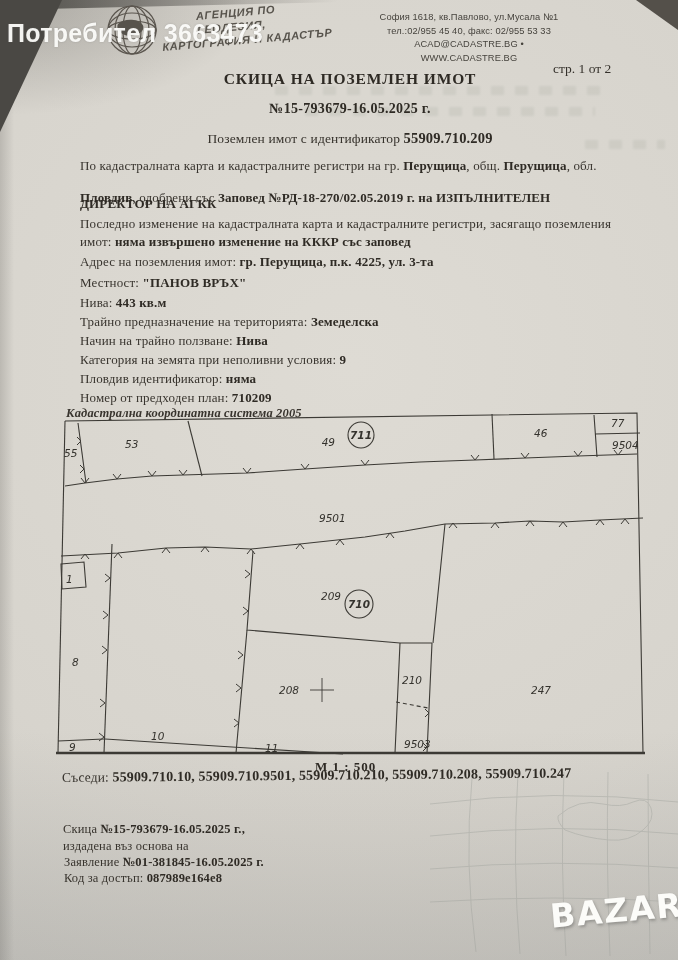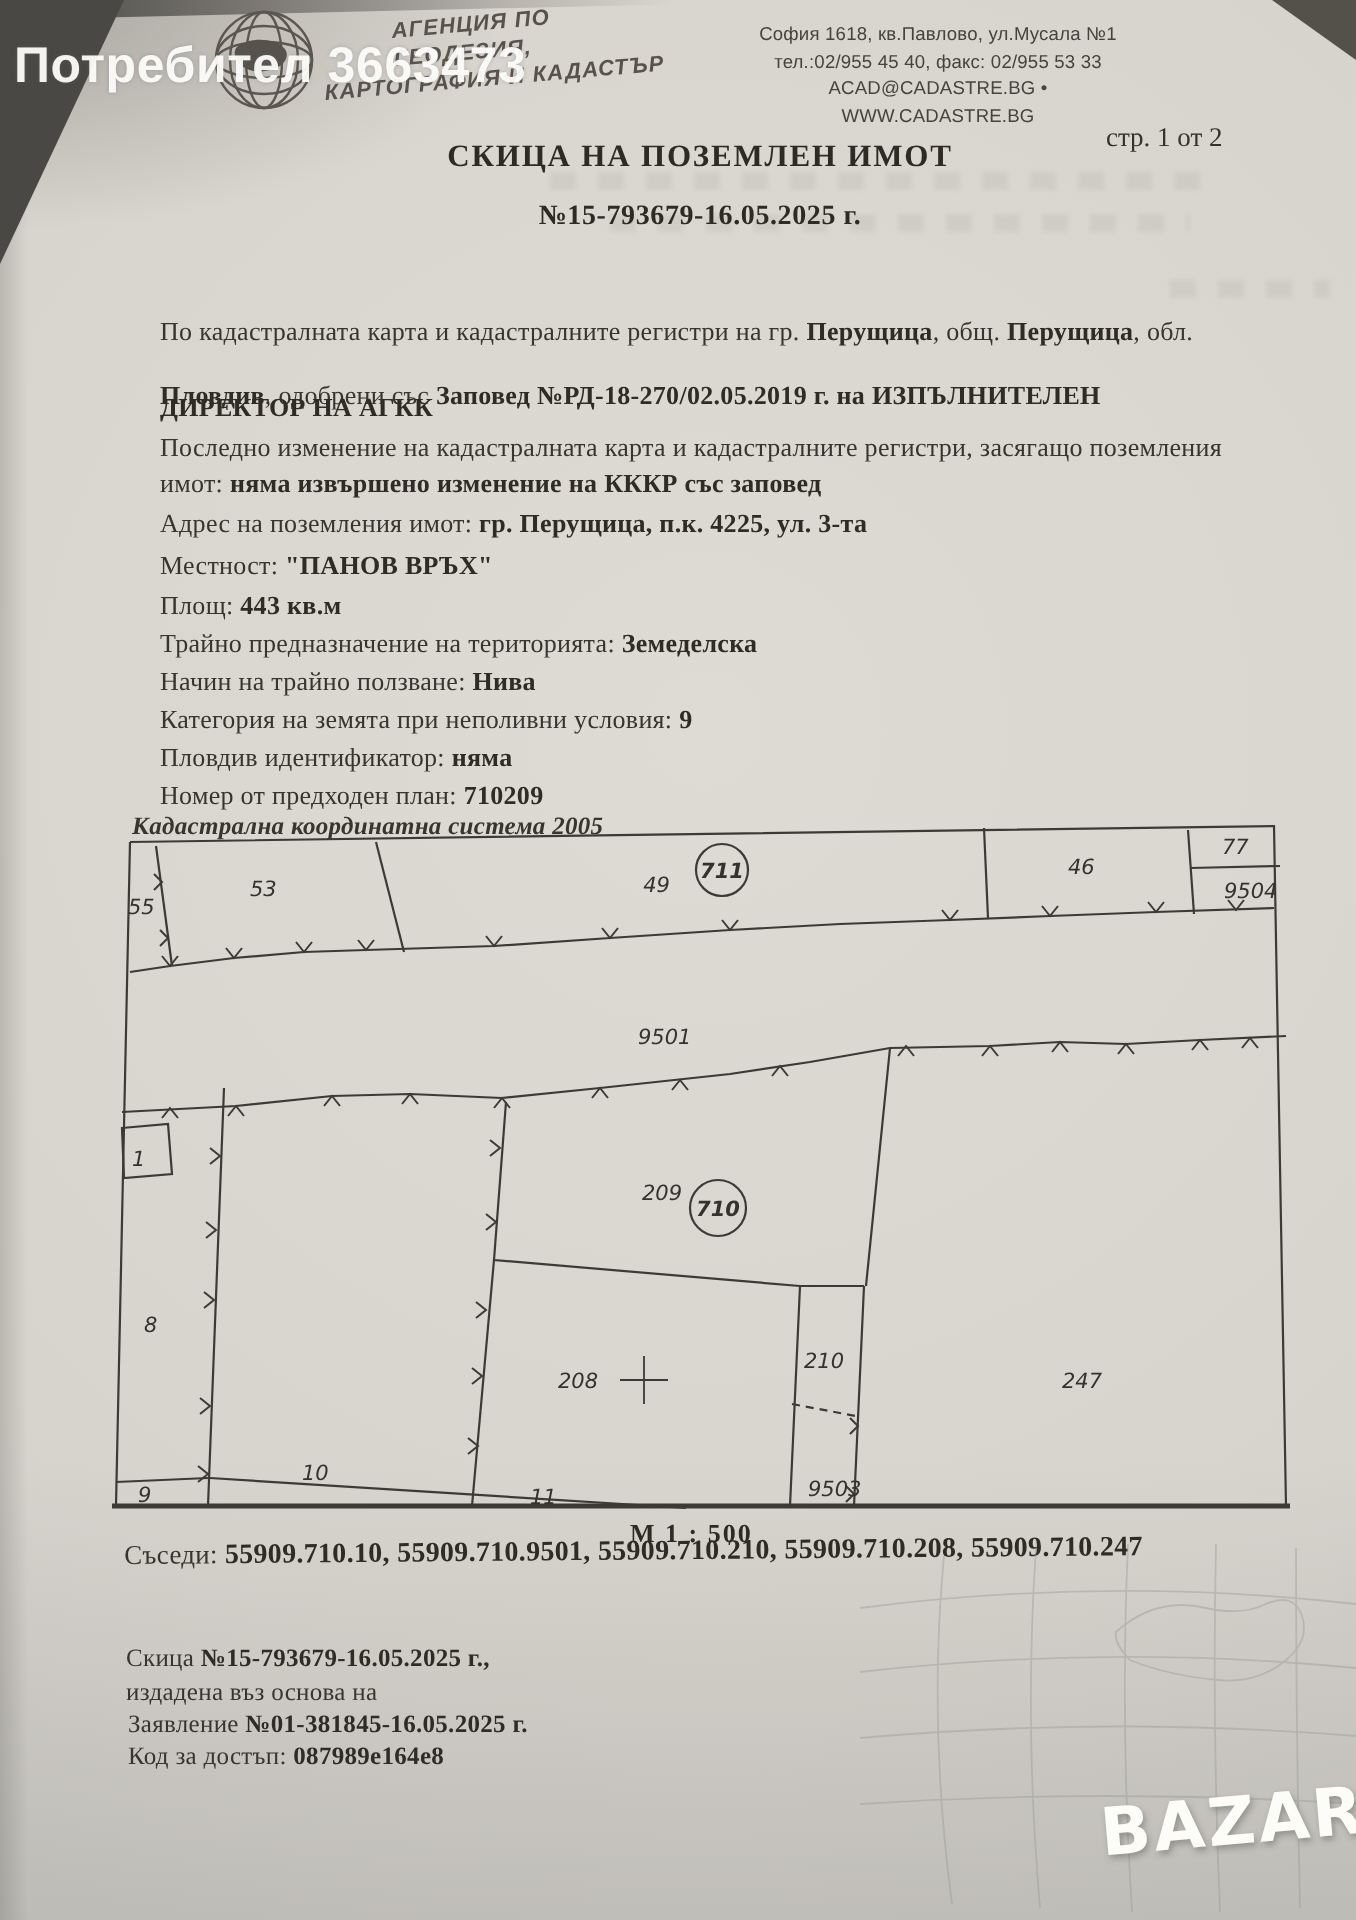--- a/index.html
+++ b/index.html
@@ -89,30 +89,31 @@
   <div class="abs pageind">стр. 1 от 2</div>
 
   <div class="abs wm">Потребител 3663473</div>
 
   <div class="abs smudge" style="left:275px;top:86px;width:330px;"></div>
   <div class="abs smudge" style="left:305px;top:107px;width:290px;"></div>
   <div class="abs smudge" style="left:585px;top:140px;width:80px;"></div>
 
   <div class="line center title">СКИЦА НА ПОЗЕМЛЕН ИМОТ</div>
   <div class="line center docnum">№15-793679-16.05.2025 г.</div>
+  <div class="line center subtitle"><span>Поземлен имот с идентификатор </span><span class="b">55909.710.209</span></div>
 
   <div class="line" style="left:80px;top:158px;"><span>По кадастралната карта и кадастралните регистри на гр. </span><span class="b">Перущица</span><span>, общ. </span><span class="b">Перущица</span><span>, обл.</span></div>
   <div class="line" style="left:80px;top:190px;"><span class="b">Пловдив</span><span>, одобрени със </span><span class="b">Заповед №РД-18-270/02.05.2019 г. на ИЗПЪЛНИТЕЛЕН</span></div>
   <div class="line" style="left:80px;top:196px;"><span class="b">ДИРЕКТОР НА АГКК</span></div>
   <div class="line" style="left:80px;top:216px;"><span>Последно изменение на кадастралната карта и кадастралните регистри, засягащо поземления</span></div>
   <div class="line" style="left:80px;top:234px;"><span>имот: </span><span class="b">няма извършено изменение на КККР със заповед</span></div>
 
   <div class="line" style="left:80px;top:254px;"><span>Адрес на поземления имот: </span><span class="b">гр. Перущица, п.к. 4225, ул. 3-та</span></div>
   <div class="line" style="left:80px;top:275px;"><span>Местност: </span><span class="b">"ПАНОВ ВРЪХ"</span></div>
-  <div class="line" style="left:80px;top:295px;"><span>Площ: </span><span class="b">443 кв.м</span></div>
+  <div class="line" style="left:80px;top:295px;"><span>Нива: </span><span class="b">443 кв.м</span></div>
   <div class="line" style="left:80px;top:333px;"><span>Начин на трайно ползване: </span><span class="b">Нива</span></div>
   <div class="line" style="left:80px;top:314px;"><span>Трайно предназначение на територията: </span><span class="b">Земеделска</span></div>
   <div class="line" style="left:80px;top:352px;text-align:right;"><span>Категория на земята при неполивни условия: </span><span class="b">9</span></div>
   <div class="line" style="left:80px;top:371px;"><span>Пловдив идентификатор: </span><span class="b">няма</span></div>
   <div class="line" style="left:80px;top:390px;"><span>Номер от предходен план: </span><span class="b">710209</span></div>
 
   <div class="line" style="left:66px;top:406px;font-size:12.5px;font-weight:bold;font-style:italic;">Кадастрална координатна система 2005</div>
 
   <svg class="abs" id="mapsvg" width="592" height="352" viewBox="0 0 592 352">
     <g stroke-width="1.1">

